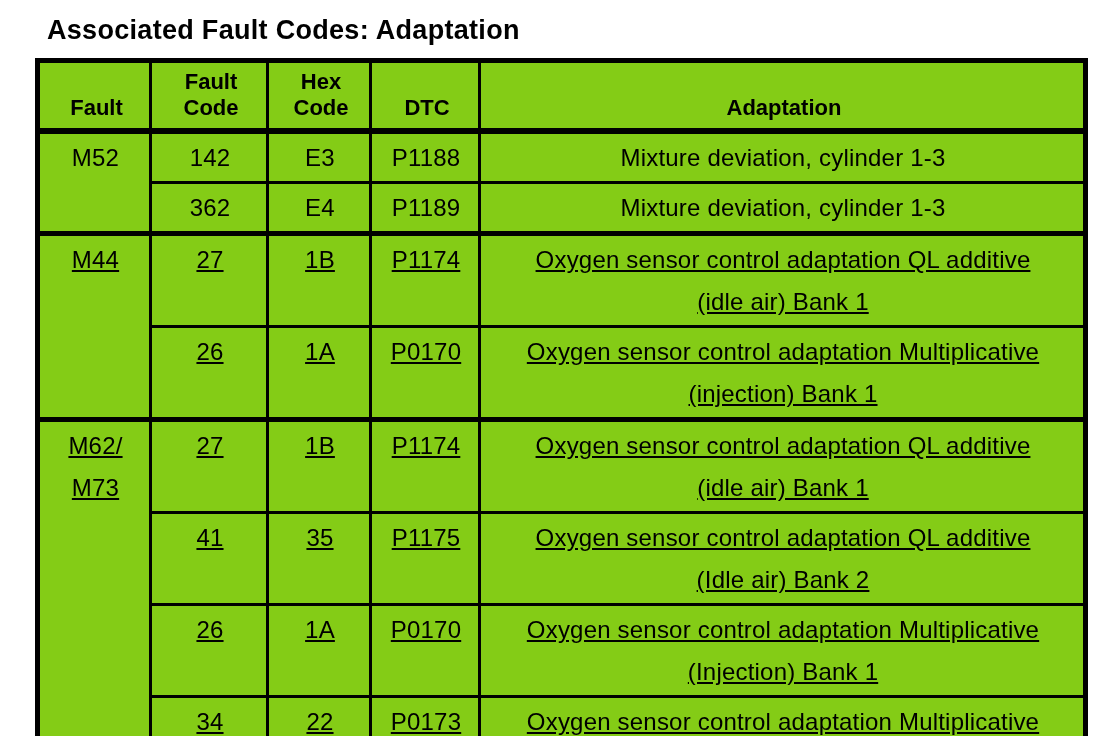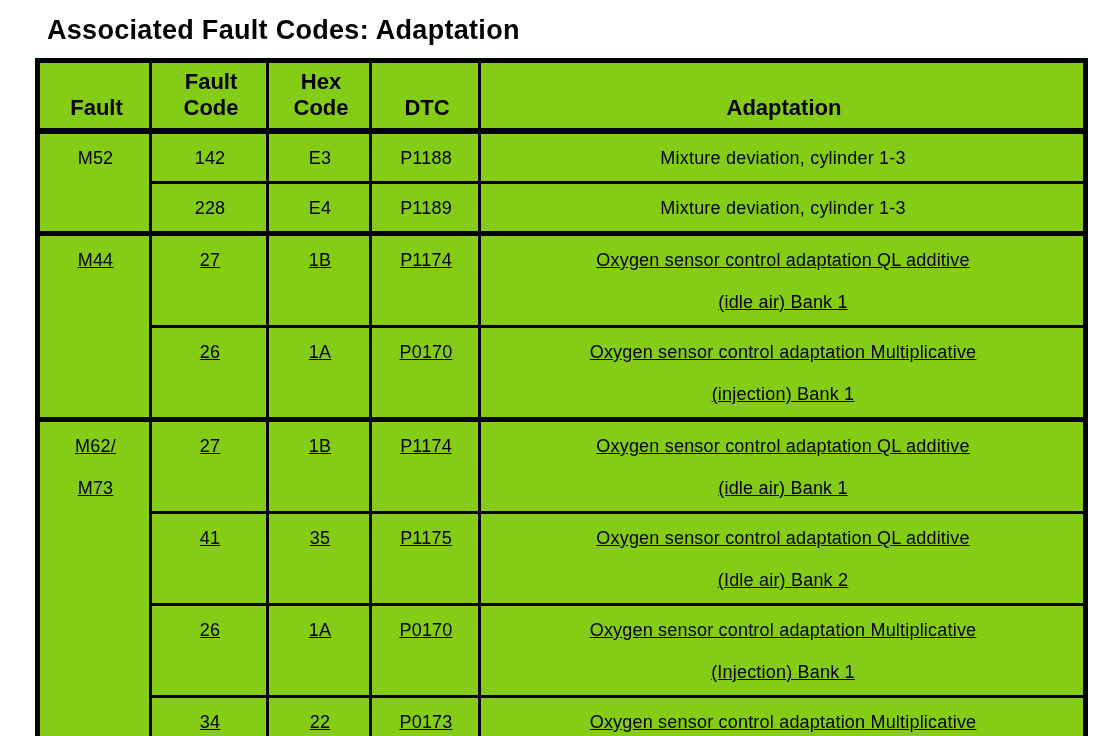--- a/index.html
+++ b/index.html
@@ -56,21 +56,21 @@
     vertical-align: bottom;
     font-size: 22px;
     font-weight: bold;
     line-height: 26px;
     padding: 6px 6px 7px 10px;
     white-space: pre-line;
     border-bottom: 6px solid #000000;
   }
   table.fault-table td {
     vertical-align: top;
-    font-size: 18px;
+    font-size: 24px;
     font-weight: normal;
     line-height: 42px;
     padding: 3px 8px 2px 10px;
     white-space: pre-line;
     letter-spacing: 0.2px;
   }
   td.model-cell {
     font-size: 21px;
     line-height: 33px;
     padding-top: 6px;
@@ -112,21 +112,21 @@
     <tbody>
 
       <tr class="section-start r-short">
         <td class="model-cell" rowspan="2">M52</td>
         <td>142</td>
         <td>E3</td>
         <td>P1188</td>
         <td>Mixture deviation, cylinder 1-3</td>
       </tr>
       <tr class="r-short2">
-        <td>228</td>
+        <td>362</td>
         <td>E4</td>
         <td>P1189</td>
         <td>Mixture deviation, cylinder 1-3</td>
       </tr>
 
       <tr class="section-start r-tall">
         <td class="model-cell" rowspan="2">M44</td>
         <td>27</td>
         <td>1B</td>
         <td>P1174</td>

